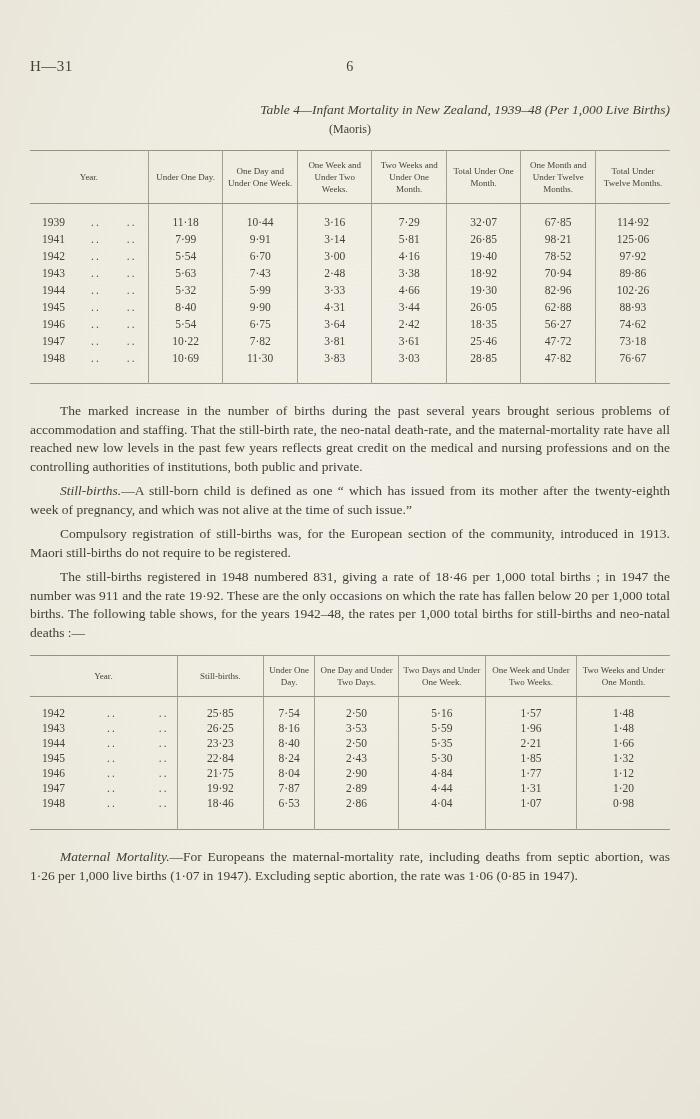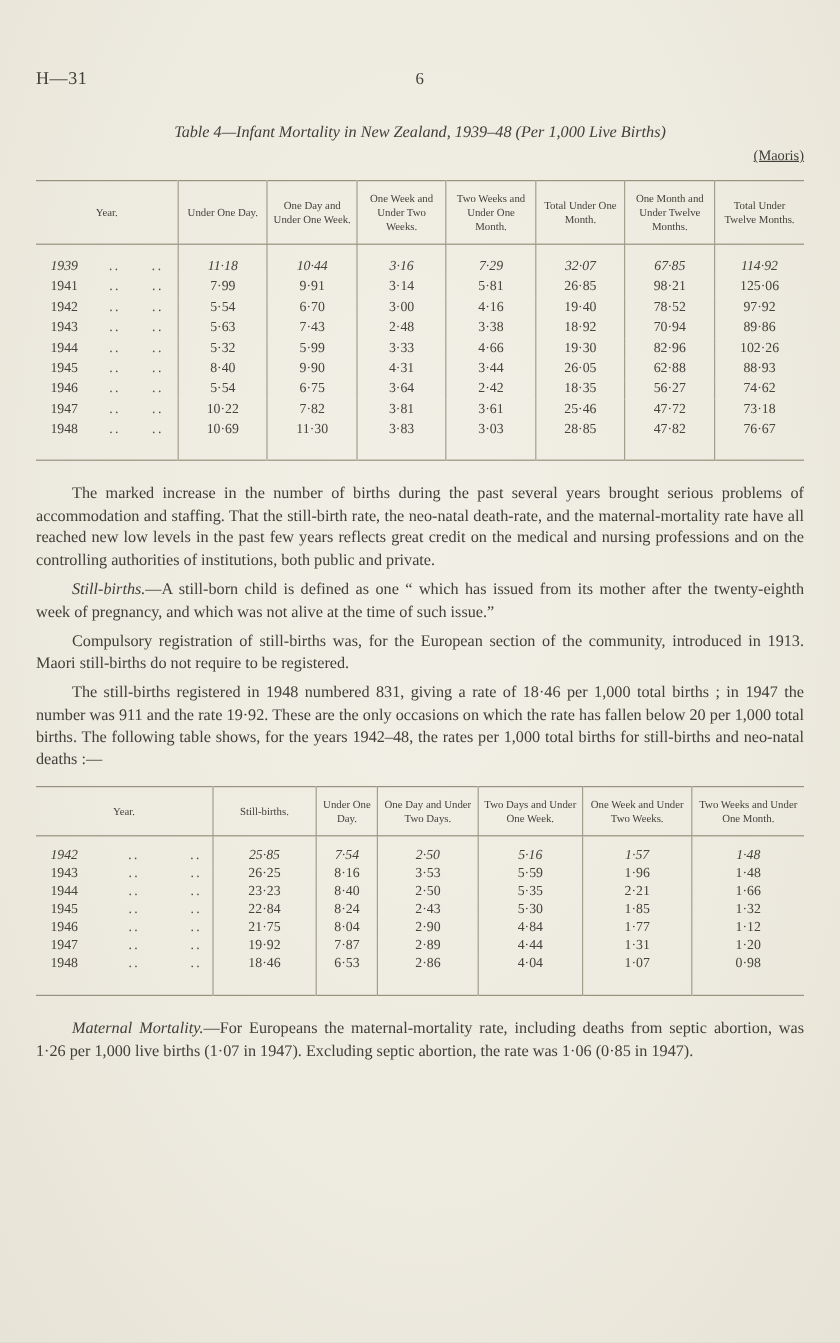--- a/index.html
+++ b/index.html
@@ -22,31 +22,30 @@
     display: flex;
     align-items: center;
     font-size: 15px;
     letter-spacing: 0.5px;
   }
   .report-number { width: 33%; }
   .page-number { width: 34%; text-align: center; font-size: 14px; }
 
   .table-title {
     margin-top: 26px;
-    text-align: center;
+    text-align: right;
     font-style: italic;
     font-size: 13.5px;
     line-height: 18px;
   }
   .table-title.second { margin-top: 30px; }
   .table-subtitle {
-    text-align: right;
+    text-align: center;
     font-size: 12px;
     margin-top: 3px;
-    text-decoration: underline;
   }
 
   table.data-table {
     width: 100%;
     margin-top: 13px;
     border-collapse: collapse;
     border-top: 1px solid #96927f;
     border-bottom: 1px solid #96927f;
     color: #45433c;
   }
@@ -62,21 +61,21 @@
   }
   table.data-table th:last-child { border-right: none; }
   table.data-table td {
     font-size: 11.5px;
     line-height: 17px;
     text-align: center;
     padding: 0 2px;
     border-right: 1px solid #a39f8d;
   }
   table.data-table td:last-child { border-right: none; }
-  table.data-table tbody tr:first-child td { padding-top: 10px; font-style: italic; }
+  table.data-table tbody tr:first-child td { padding-top: 10px; }
   table.data-table tbody tr:last-child td { padding-bottom: 16px; }
 
   td.year-cell { text-align: left !important; padding-left: 12px !important; }
   td.year-cell .dots { margin-left: 26px; color: #55534b; letter-spacing: 2px; }
   table.t5 td.year-cell .dots { margin-left: 42px; }
 
   #table4 th:first-child, #table4 td:first-child { width: 18.5%; }
   #table4 th:not(:first-child), #table4 td:not(:first-child) { width: 11.64%; }
   #table5 th:first-child, #table5 td:first-child { width: 23%; }
   #table5 th:nth-child(2), #table5 td:nth-child(2) { width: 13.5%; }

